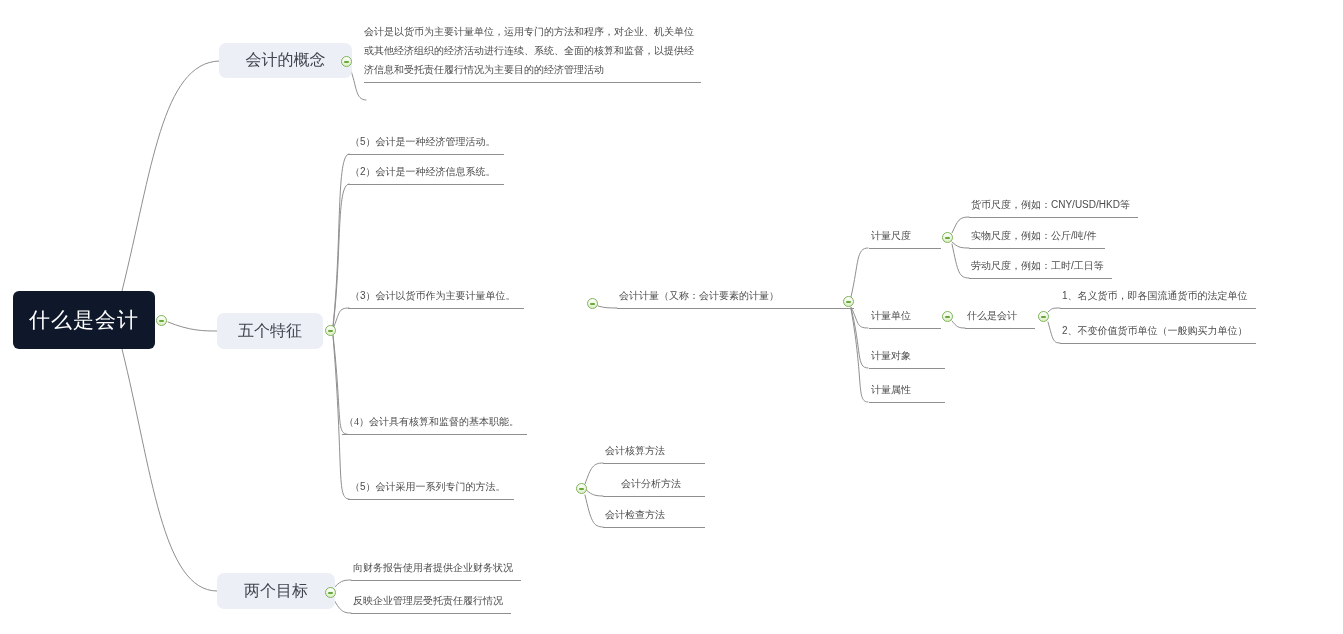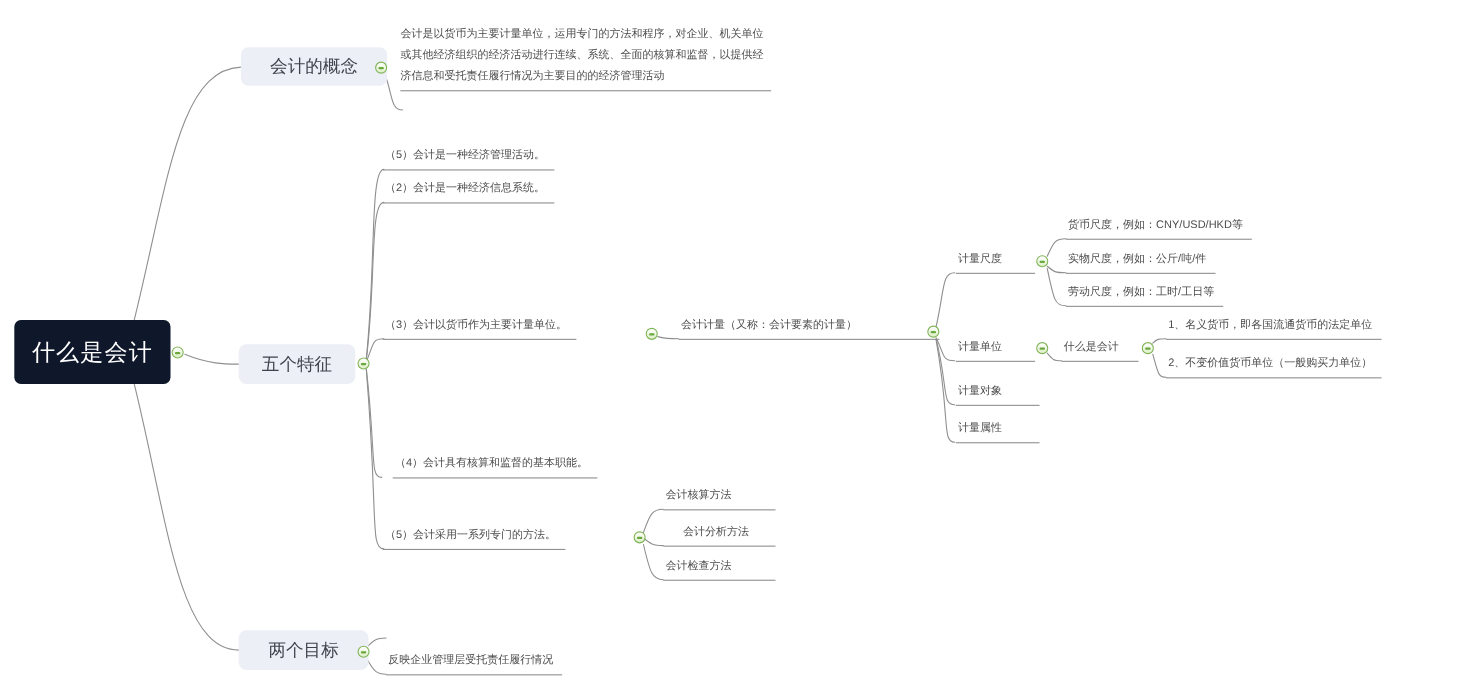--- a/index.html
+++ b/index.html
@@ -99,27 +99,28 @@
   <div class="leaf" style="left:869px;top:307px;width:62px;">计量单位</div>
   <div class="expander" style="left:942px;top:311px;"></div>
   <div class="leaf" style="left:965px;top:307px;width:60px;">什么是会计</div>
   <div class="expander" style="left:1038px;top:311px;"></div>
   <div class="leaf" style="left:1060px;top:287px;">1、名义货币，即各国流通货币的法定单位</div>
   <div class="leaf" style="left:1060px;top:322px;">2、不变价值货币单位（一般购买力单位）</div>
 
   <div class="leaf" style="left:869px;top:347px;width:66px;">计量对象</div>
   <div class="leaf" style="left:869px;top:381px;width:66px;">计量属性</div>
 
-  <div class="leaf" style="left:357px;top:413px;">（4）会计具有核算和监督的基本职能。</div>
+  <div class="leaf" style="left:342px;top:413px;font-family:Liberation Serif, serif;">（4）会计具有核算和监督的基本职能。</div>
   <div class="leaf" style="left:348px;top:478px;">（5）会计采用一系列专门的方法。</div>
   <div class="expander" style="left:576px;top:483px;"></div>
 
   <div class="leaf" style="left:603px;top:442px;width:92px;">会计核算方法</div>
   <div class="leaf" style="left:603px;top:475px;width:92px;text-align:center;">会计分析方法</div>
   <div class="leaf" style="left:603px;top:506px;width:92px;">会计检查方法</div>
 
   <div class="box" style="left:217px;top:573px;width:118px;height:36px;">
     <span>两个目标</span>
   </div>
   <div class="expander" style="left:325px;top:587px;"></div>
+  <div class="leaf" style="left:351px;top:559px;">向财务报告使用者提供企业财务状况</div>
   <div class="leaf" style="left:351px;top:592px;">反映企业管理层受托责任履行情况</div>
 
 </div>
 
 </body></html>

